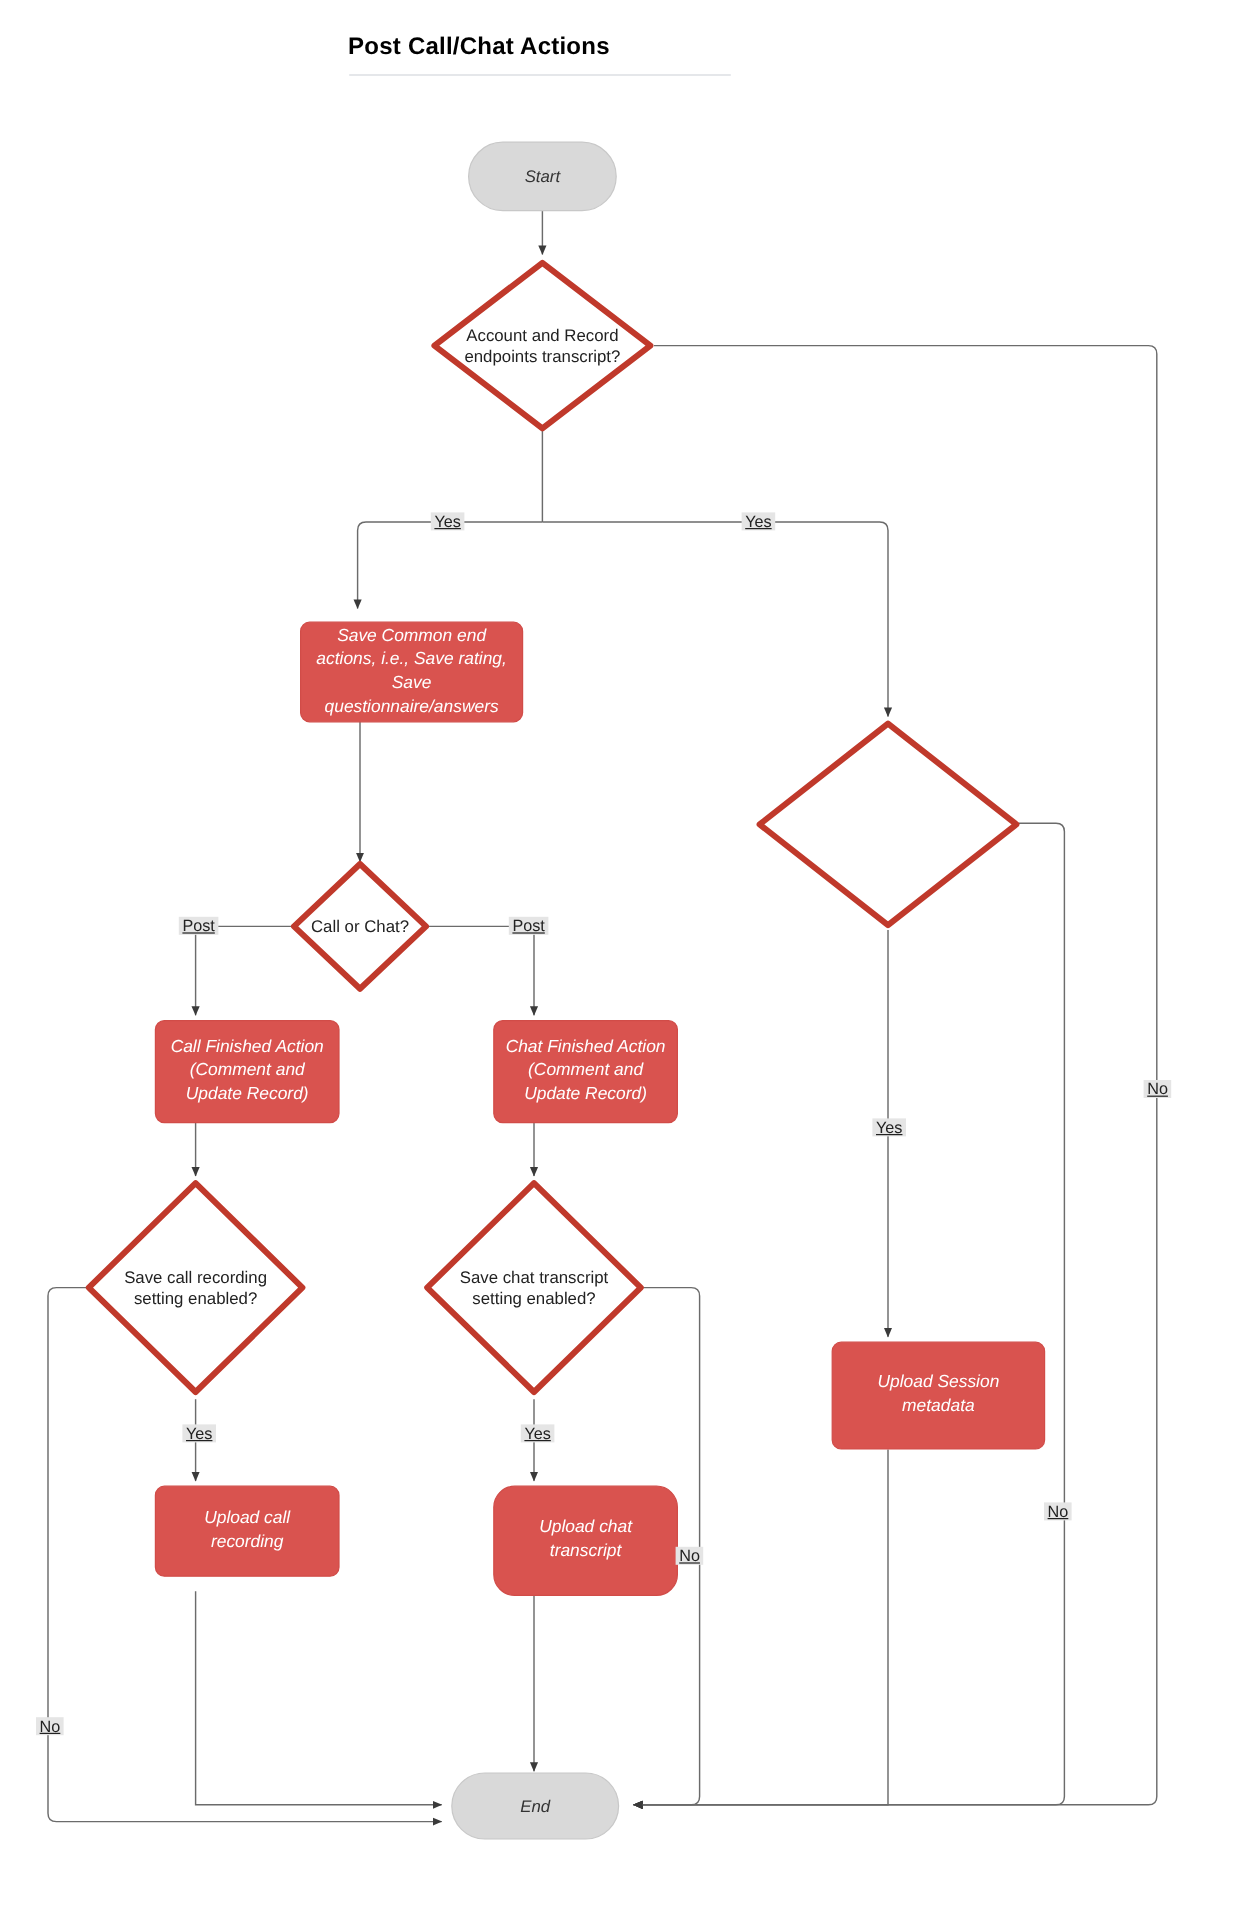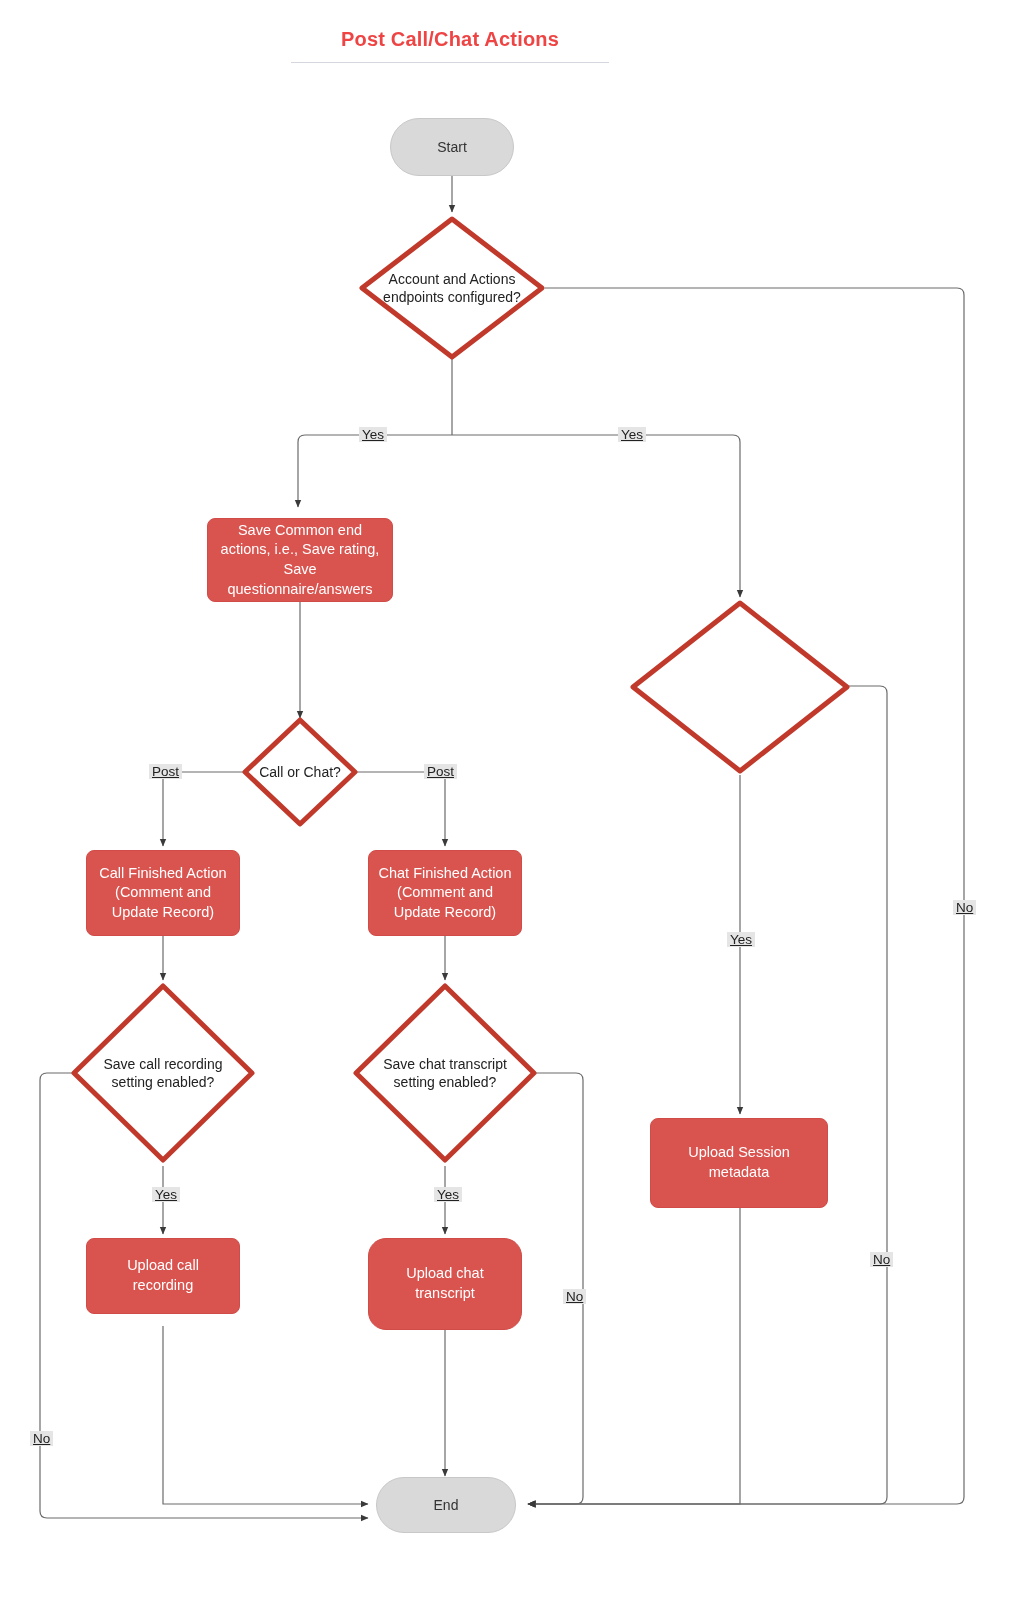--- a/index.html
+++ b/index.html
@@ -21,58 +21,59 @@
     top: 0;
     width: 1028px;
     height: 1600px;
   }
   
   .title {
     position: absolute;
     left: 290px;
     top: 28px;
     width: 320px;
-    text-align: center;
     font-size: 20px;
     font-weight: bold;
-    color: #ef4444;
+    color: #000000;
     letter-spacing: 0.2px;
   }
   .title-rule {
     position: absolute;
     left: 291px;
     top: 62px;
     width: 318px;
     height: 1px;
     background: #d4d7dd;
   }
   
   .node {
     position: absolute;
     box-sizing: border-box;
     display: flex;
     align-items: center;
     justify-content: center;
     text-align: center;
+    font-style: italic;
   }
   .terminator {
     background: #d9d9d9;
     border: 1px solid #c8c8c8;
     border-radius: 999px;
     color: #333333;
     font-size: 14px;
   }
   .process {
     background: #d9534f;
     border: 1px solid #d14c48;
     border-radius: 8px;
     color: #ffffff;
     font-size: 14.5px;
     line-height: 1.35;
     padding: 20px 8px;
+    margin-left: 43px;
   }
   .decision-wrap {
     position: absolute;
     box-sizing: border-box;
   }
   .decision-wrap .diamond {
     position: absolute;
     left: 0; top: 0;
     width: 100%;
     height: 100%;
@@ -155,21 +156,21 @@
       <path d="M849,686 L880,686 Q887,686 887,693 L887,1497 Q887,1504 880,1504 L528,1504" marker-end="url(#arrow)"></path>
     </g>
   </svg>
 
   <div class="node terminator" style="left:390px; top:118px; width:124px; height:58px;">Start</div>
 
   <div class="decision-wrap" style="left:358px; top:215px; width:188px; height:146px;">
     <svg class="diamond" viewBox="0 0 188 146" preserveAspectRatio="none">
       <polygon points="94,4 184,73 94,142 4,73" fill="#ffffff" stroke="#c0392b" stroke-width="5" stroke-linejoin="round"></polygon>
     </svg>
-    <div class="dlabel">Account and Actions endpoints configured?</div>
+    <div class="dlabel">Account and Record endpoints transcript?</div>
   </div>
 
   <div class="node process" style="left:207px; top:518px; width:186px; height:84px;">Save Common end actions, i.e., Save rating, Save questionnaire/answers</div>
 
   <div class="decision-wrap" style="left:241px; top:716px; width:118px; height:112px;">
     <svg class="diamond" viewBox="0 0 118 112" preserveAspectRatio="none">
       <polygon points="59,4 114,56 59,108 4,56" fill="#ffffff" stroke="#c0392b" stroke-width="5" stroke-linejoin="round"></polygon>
     </svg>
     <div class="dlabel" style="width:94%;">Call or Chat?</div>
   </div>

